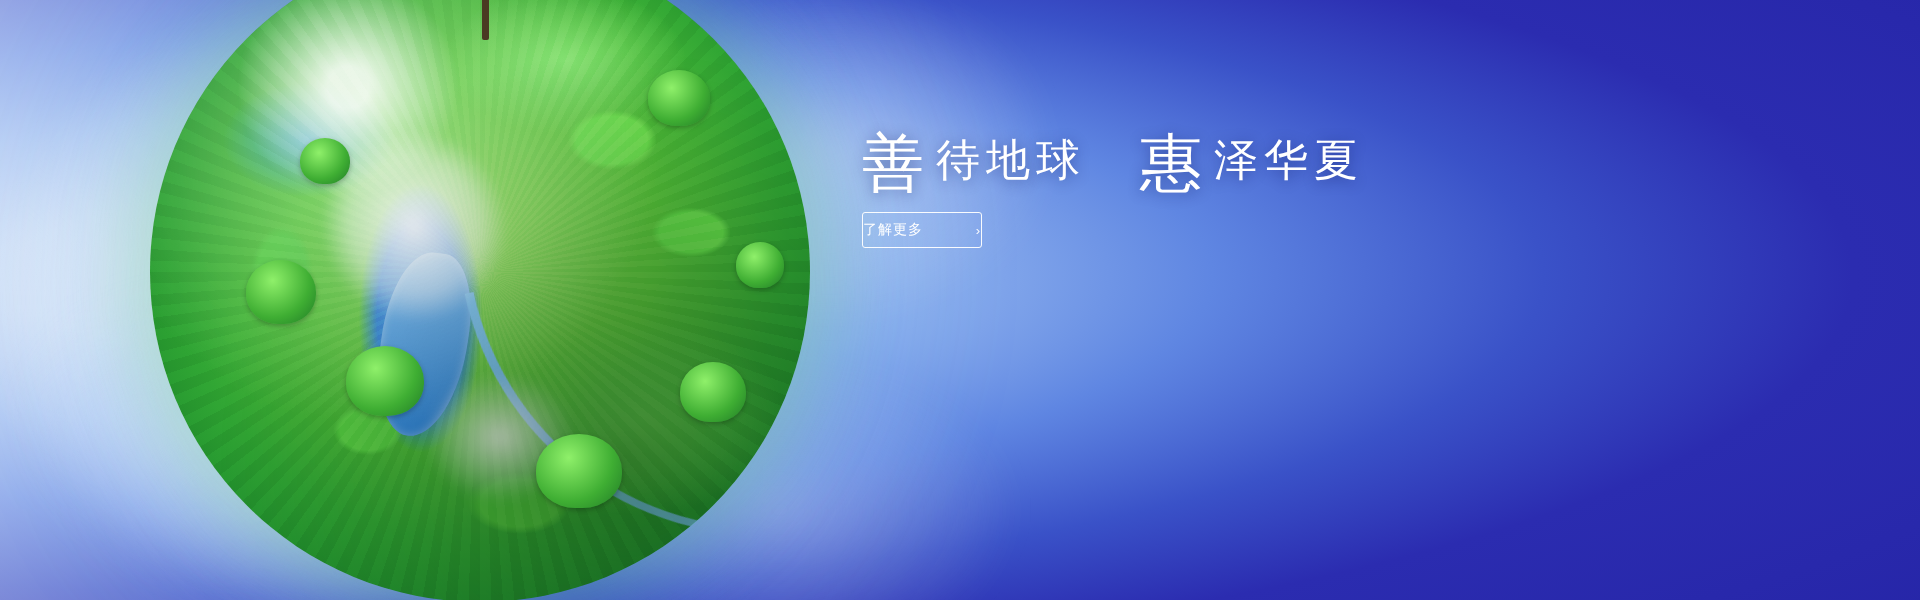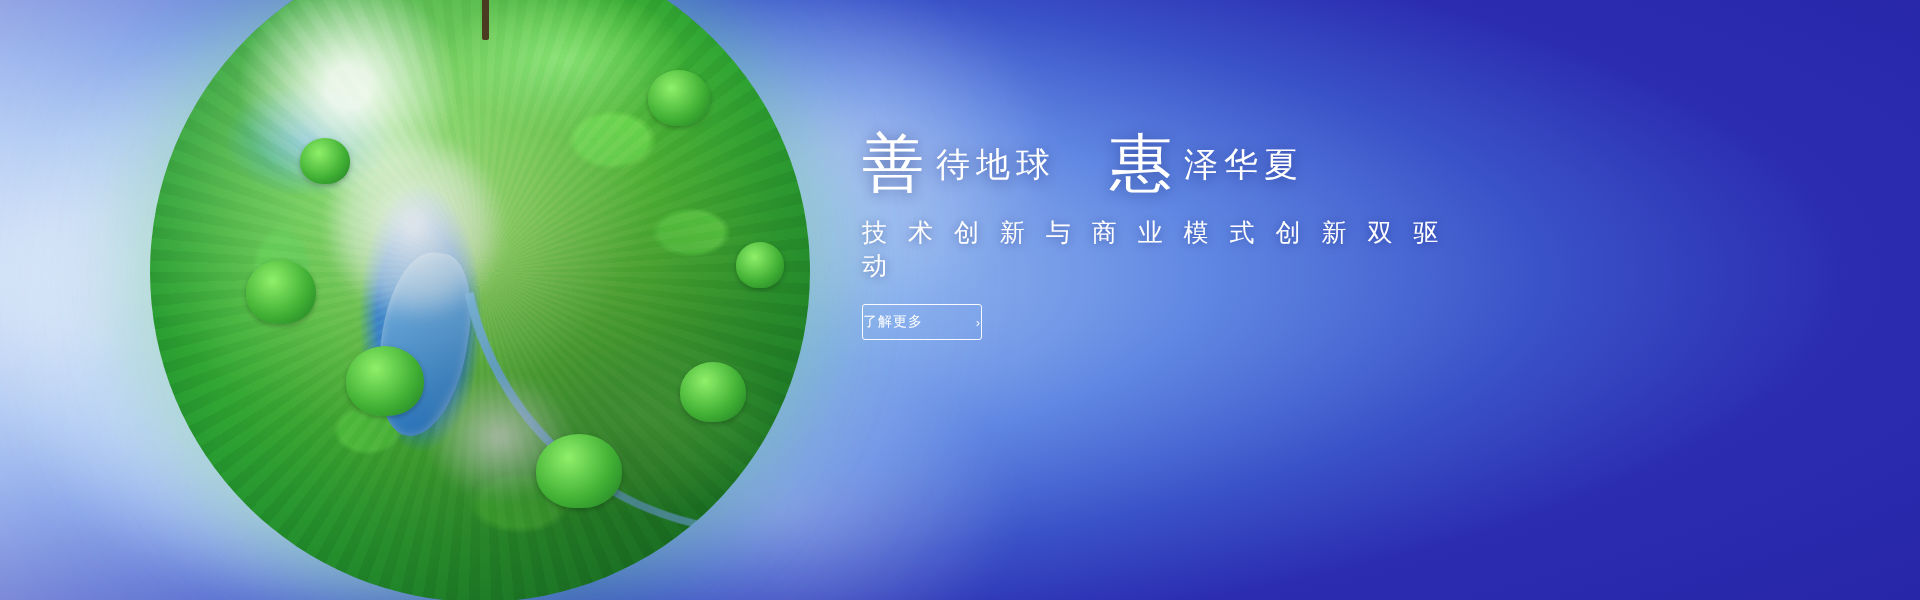--- a/index.html
+++ b/index.html
@@ -72,21 +72,21 @@
     background:radial-gradient(circle at 38% 32%, #8ff06a, #3fae33 60%, #1f7a26 100%);
     box-shadow:0 2px 5px rgba(0,0,0,.25);}
   .trunk{position:absolute; background:#4a3a22; border-radius:2px;}
 
   
   .content{position:absolute; left:862px; top:128px; width:620px; color:#fff;}
   .headline{display:flex; align-items:flex-end; gap:10px; white-space:nowrap;
     text-shadow:0 2px 14px rgba(10,20,90,.45);}
   .big{font-family:"Liberation Serif","DejaVu Serif",serif; font-size:62px; line-height:1;
     font-weight:400; letter-spacing:2px; position:relative; top:4px;}
-  .mid{font-family:Liberation Serif, serif; font-size:34px; line-height:1;
+  .mid{font-family:Liberation Sans, sans-serif; font-size:44px; line-height:1;
     letter-spacing:6px; position:relative; top:-8px;}
   .gap{width:34px;}
   .subtitle{margin-top:26px; font-size:25px; letter-spacing:7px; font-weight:300;
     text-shadow:0 1px 10px rgba(10,20,90,.40);}
   .desc{margin-top:20px; font-size:16.5px; letter-spacing:.6px; color:#f2f5ff;
     text-shadow:0 1px 8px rgba(10,20,90,.40);}
   .cta{margin-top:22px; display:inline-flex; align-items:center; justify-content:space-between;
     width:120px; height:36px; border:1px solid rgba(255,255,255,.95);
     border-radius:3px; background:transparent; color:#fff; font-size:14px;
     letter-spacing:1px; cursor:pointer;}
@@ -153,21 +153,20 @@
   <div class="content">
 
     <div class="headline">
       <span class="big">善</span>
       <span class="mid">待地球</span>
       <span class="gap"></span>
       <span class="big">惠</span>
       <span class="mid">泽华夏</span>
     </div>
 
-    <div class="subtitle">技 术 创 新 与 商 业 模 式 创 新 双 驱 动</div>
 
 
     <button class="cta">
       <span>了解更多</span>
       <span class="chev">›</span>
     </button>
 
   </div>
 </div>
 

